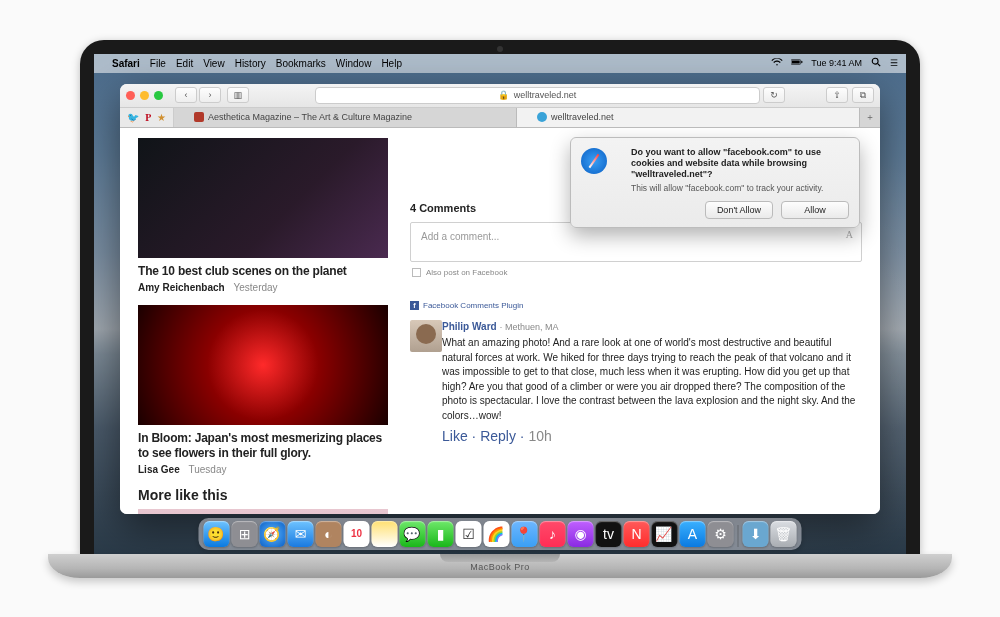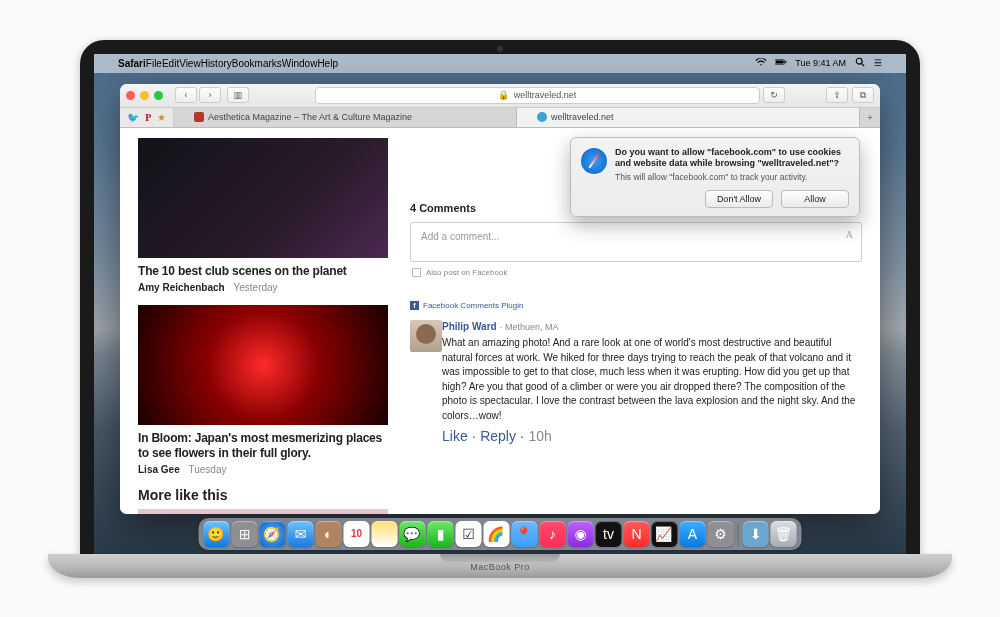--- a/index.html
+++ b/index.html
@@ -43,21 +43,21 @@
   .desktop {
     position:absolute; inset:0;
     background:
       radial-gradient(ellipse at 75% 60%, rgba(255,255,255,.15), transparent 50%),
       linear-gradient(180deg,#4a6a8a 0%,#5c7a96 20%,#7a8ea2 40%,#a0a8b0 55%,#7c8a96 60%,#4a5a6a 75%,#2a3a48 100%);
   }
   
   .menubar {
     height:19px; background:rgba(255,255,255,.55); backdrop-filter:blur(8px);
     display:flex; align-items:center; font-size:10px; color:#000;
-    padding:0 24px; 
+    padding:0 8px; gap:10px;
   }
   .menubar .apple { font-size:11px; }
   .menubar .app-name { font-weight:600; }
   .menubar .spacer { flex:1; }
   .menubar .status { display:flex; gap:8px; align-items:center; font-size:9px; }
   .menubar .status svg { width:12px; height:10px; }
   
   .dock {
     position:absolute; bottom:4px; left:50%; transform:translateX(-50%);
     display:flex; gap:2px; padding:3px 5px;
@@ -146,21 +146,21 @@
   .comment .actions { color:#3b5998; font-size:14px; margin-top:3px; }
   .comment .actions .time { color:#888; }
   
   .popover {
     position:absolute; top:-1px; left:160px; width:290px;
     background:linear-gradient(#f3f3f3,#ebebeb);
     border:1px solid #bcbcbc; border-radius:6px;
     box-shadow:0 8px 20px rgba(0,0,0,.3);
     padding:9px 10px 8px 10px; font-size:9px; color:#222; z-index:10;
   }
-  .popover .row { display:flex; gap:8px; }
+  .popover .row { display:flex; gap:24px; }
   .popover .compass {
     width:26px; height:26px; border-radius:50%;
     background:radial-gradient(circle,#3a9ff5 0%,#0a5fc4 100%);
     flex-shrink:0; position:relative; margin-top:1px;
   }
   .popover .compass::after{content:"";position:absolute;left:50%;top:50%;width:2px;height:16px;background:linear-gradient(#ff4040,#fff);transform:translate(-50%,-50%) rotate(35deg);}
   .popover .q { font-weight:700; line-height:1.25; }
   .popover .sub { color:#555; margin-top:3px; font-size:8.5px; }
   .popover .btns { display:flex; justify-content:flex-end; gap:8px; margin-top:8px; }
   .popover .btns button {

